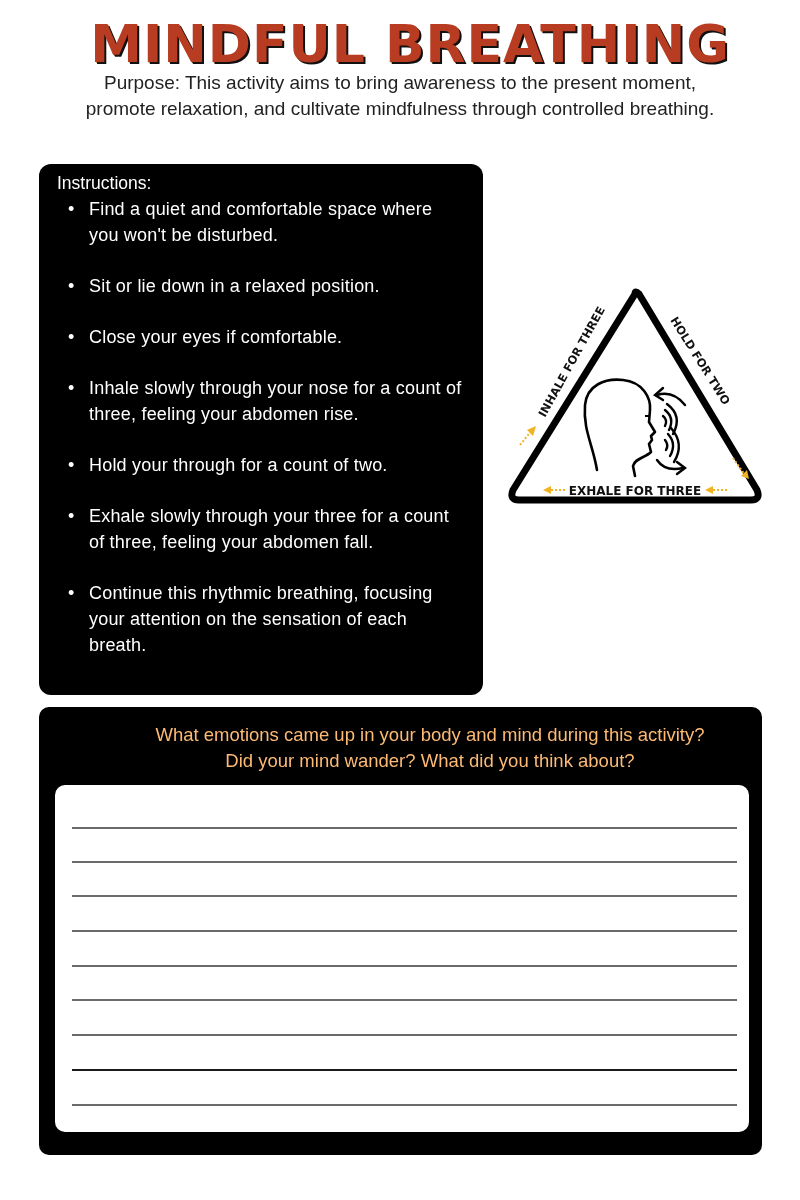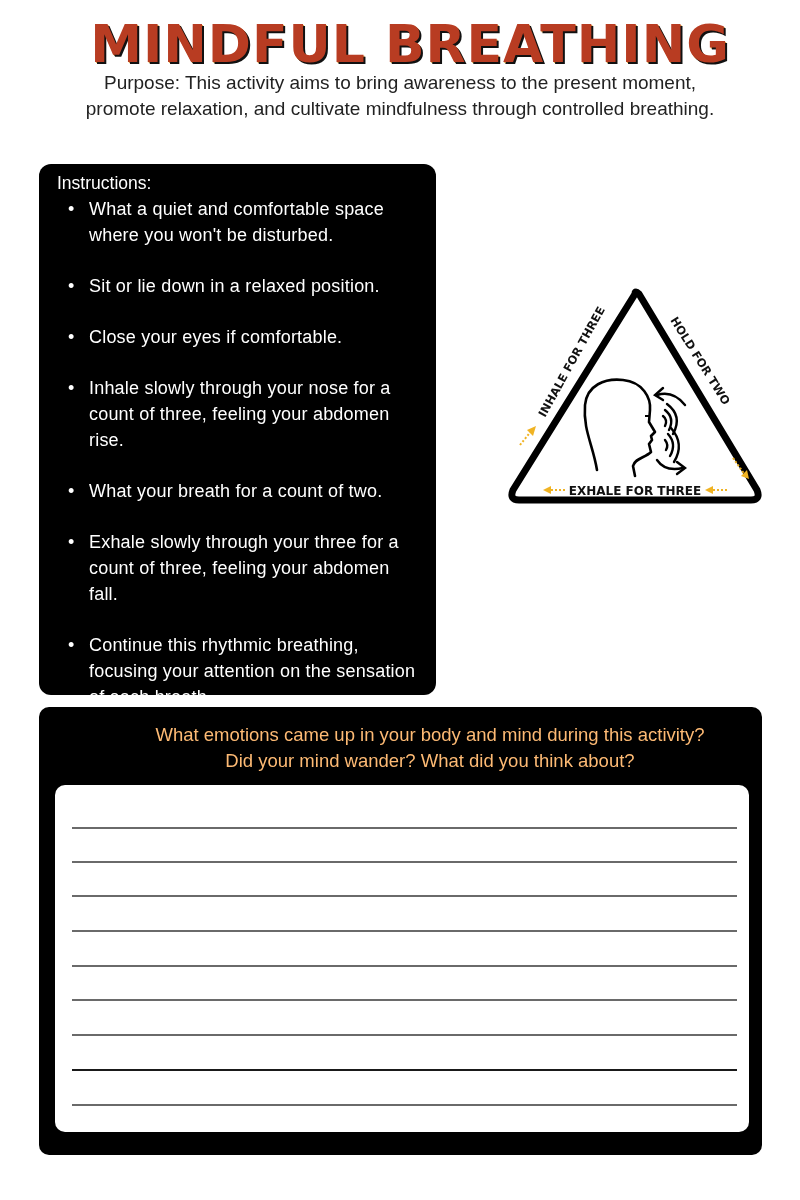--- a/index.html
+++ b/index.html
@@ -12,21 +12,21 @@
     font-size: 52px; letter-spacing: 1px; color: #b83c22; margin: 10px;
     text-shadow: 2px 2px 0 #111, 1px 1px 0 #e3a83a;
     line-height: 64px;
   }
   .purpose {
     position: absolute; left: 80px; top: 70px; width: 640px; text-align: center;
     font-size: 19px; line-height: 26px; color: #222; margin: 0;
   }
 
   .instructions-box {
-    position: absolute; left: 39px; top: 164px; width: 397px; height: 531px;
+    position: absolute; left: 39px; top: 164px; width: 444px; height: 531px;
     background: #000; border-radius: 12px; color: #fff; box-sizing: border-box;
     padding: 8px 18px 0 18px;
   }
   .instructions-heading { font-size: 17.5px; line-height: 22px; margin: 0 0 2px 0; }
   .instructions-list { list-style: none; margin: 0; padding: 0; }
   .instructions-list li {
     position: relative; padding-left: 32px; font-size: 18px; line-height: 26px;
     margin-bottom: 25px; letter-spacing: 0.2px;
   }
   .instructions-list li .bullet {
@@ -53,25 +53,25 @@
 </style>
 </head>
 <body>
 
 <h1 class="title">MINDFUL BREATHING</h1>
 <p class="purpose">Purpose: This activity aims to bring awareness to the present moment, promote relaxation, and cultivate mindfulness through controlled breathing.</p>
 
 <div class="instructions-box">
   <p class="instructions-heading">Instructions:</p>
   <ul class="instructions-list">
-    <li><span class="bullet">•</span><span>What a quiet and comfortable space where you won't be disturbed.</span></li>
+    <li><span class="bullet">•</span><span>Find a quiet and comfortable space where you won't be disturbed.</span></li>
     <li><span class="bullet">•</span><span>Sit or lie down in a relaxed position.</span></li>
     <li><span class="bullet">•</span><span>Close your eyes if comfortable.</span></li>
     <li><span class="bullet">•</span><span>Inhale slowly through your nose for a count of three, feeling your abdomen rise.</span></li>
-    <li><span class="bullet">•</span><span>What your breath for a count of two.</span></li>
+    <li><span class="bullet">•</span><span>Hold your through for a count of two.</span></li>
     <li><span class="bullet">•</span><span>Exhale slowly through your three for a count of three, feeling your abdomen fall.</span></li>
     <li><span class="bullet">•</span><span>Continue this rhythmic breathing, focusing your attention on the sensation of each breath.</span></li>
   </ul>
 </div>
 
 <div class="diagram">
   <svg width="265" height="235" viewBox="0 0 265 235" xmlns="http://www.w3.org/2000/svg">
 
     <path d="M130 14 Q130 10 134 14 L252 210 Q256 220 246 220 L14 220 Q4 220 8 210 Z" fill="#fff" stroke="#000" stroke-width="7" stroke-linejoin="round"></path>
 

